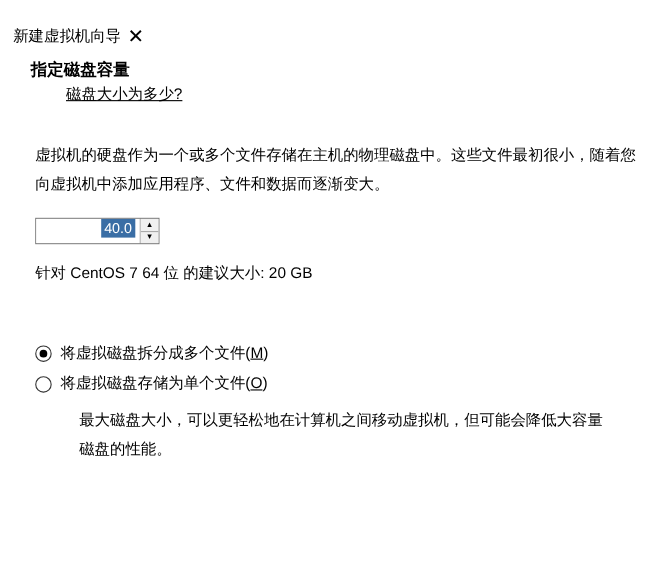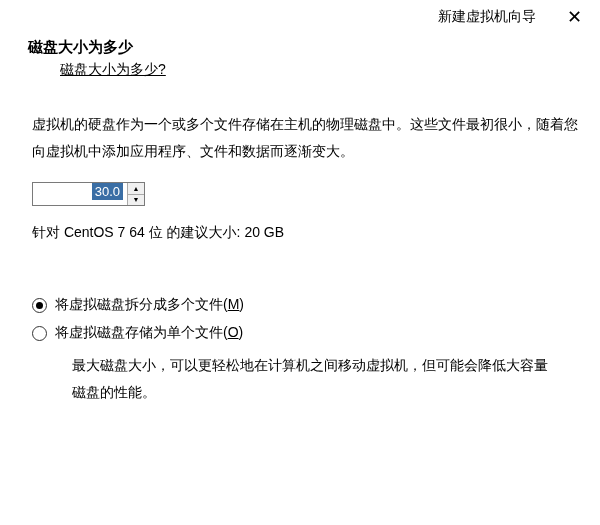--- a/index.html
+++ b/index.html
@@ -8,24 +8,23 @@
     width: 600px;
     height: 525px;
     background: #ffffff;
     font-family: "Microsoft YaHei", "SimSun", Arial, sans-serif;
     font-size: 14px;
     color: #000;
     overflow: hidden;
   }
   .titlebar {
     display: flex;
-    justify-content: flex-end;
+    justify-content: flex-start;
     align-items: center;
-    padding: 6px 12px 4px 12px;
-    gap: 25px;
+    padding: 22px 12px 4px 12px;
   }
   .title-text {
     font-size: 14px;
   }
   .close-x {
     font-size: 18px;
     line-height: 18px;
     padding: 2px 6px;
     cursor: default;
     font-family: Arial, sans-serif;
@@ -137,30 +136,30 @@
 </style>
 </head>
 <body>
 
 <div class="titlebar">
   <span class="title-text">新建虚拟机向导</span>
   <span class="close-x">✕</span>
 </div>
 
 <div class="header-block">
-  <div class="header-title">磁盘大小为多少</div>
+  <div class="header-title">指定磁盘容量</div>
   <div class="header-sub">磁盘大小为多少?</div>
 </div>
 
 <div class="body">
   <div class="desc">虚拟机的硬盘作为一个或多个文件存储在主机的物理磁盘中。这些文件最初很小，随着您向虚拟机中添加应用程序、文件和数据而逐渐变大。</div>
 
   <div class="size-row">
     <span class="spinner-wrap">
-      <span class="spinner-input"><span class="spinner-selected">30.0</span></span>
+      <span class="spinner-input"><span class="spinner-selected">40.0</span></span>
       <span class="spinner-buttons">
         <span class="spin-btn">▲</span>
         <span class="spin-btn">▼</span>
       </span>
     </span>
   </div>
 
   <div class="recommend">针对 CentOS 7 64 位 的建议大小: 20 GB</div>
 
   <div class="radio-group">

